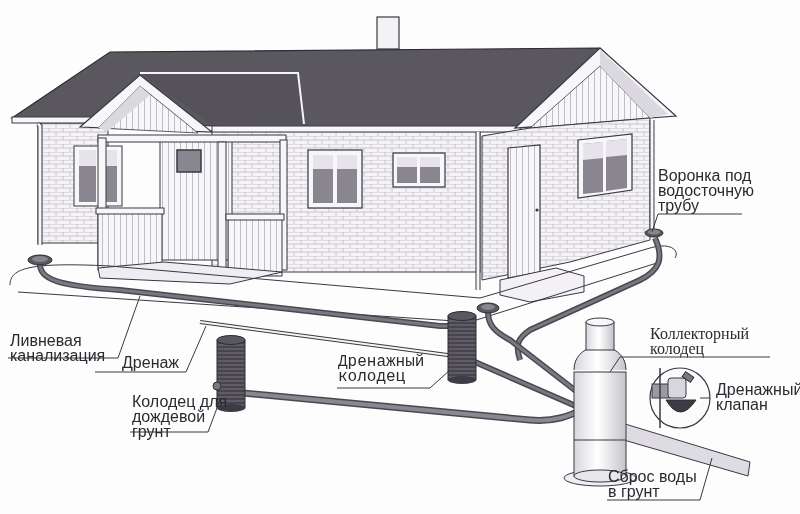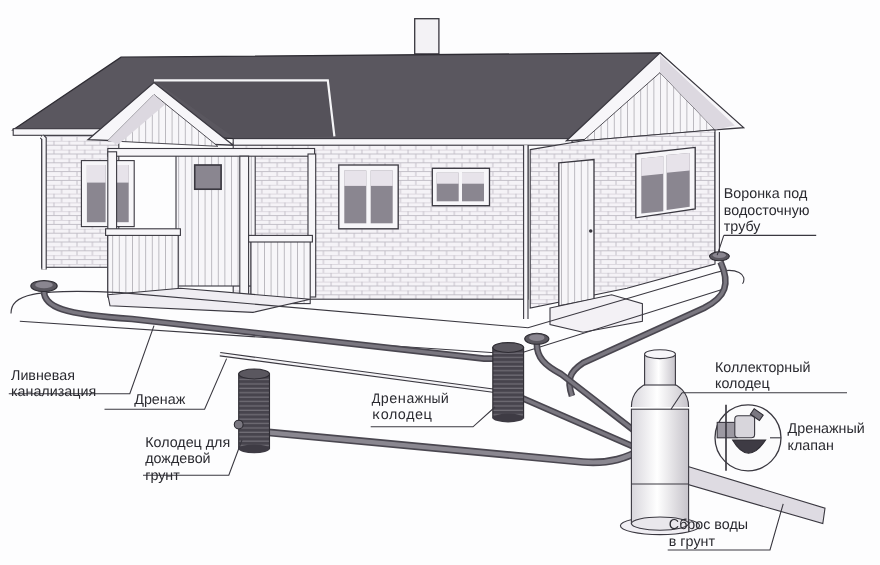--- a/index.html
+++ b/index.html
@@ -1,18 +1,18 @@
 <!DOCTYPE html>
 <html><head>
 <meta charset="utf-8">
 <style>
   html,body{margin:0;padding:0;background:#fdfdfe;}
   body{width:800px;height:514px;overflow:hidden;position:relative;font-family:"Liberation Sans",sans-serif;}
   #scene{position:absolute;left:0;top:0;width:800px;height:514px;}
-  .label{position:absolute;font-size:13px;line-height:15px;color:#2a2a30;white-space:pre-line;}
+  .label{position:absolute;font-size:16px;line-height:15px;color:#2a2a30;white-space:pre-line;}
 </style>
 </head>
 <body>
 
 <svg id="scene" viewBox="0 0 800 514" xmlns="http://www.w3.org/2000/svg">
   <defs>
     <pattern id="brick" width="14" height="8" patternUnits="userSpaceOnUse">
       <rect width="14" height="8" fill="#f5f3f7"></rect>
       <path d="M0 0H14M0 4H14M7 0V4M0 4V8M14 4V8" stroke="#bdbac2" stroke-width="0.8" fill="none"></path>
     </pattern>
@@ -191,18 +191,18 @@
 водосточную
 трубу</div>
 <div class="label" style="left:10px;top:333px;">Ливневая
 канализация</div>
 <div class="label" style="left:98px;top:355px;margin-left:24px;">Дренаж</div>
 <div class="label" style="left:338px;top:355px;font-family:Liberation Mono, monospace;">Дренажный
 колодец</div>
 <div class="label" style="left:132px;top:394px;">Колодец для
 дождевой
 грунт</div>
-<div class="label" style="left:650px;top:326px;">Коллекторный
+<div class="label" style="left:650px;top:326px;font-family:Liberation Serif, serif;">Коллекторный
 колодец</div>
 <div class="label" style="left:716px;top:382px;">Дренажный
 клапан</div>
 <div class="label" style="left:608px;top:469px;">Сброс воды
 в грунт</div>
 
 </body></html>

